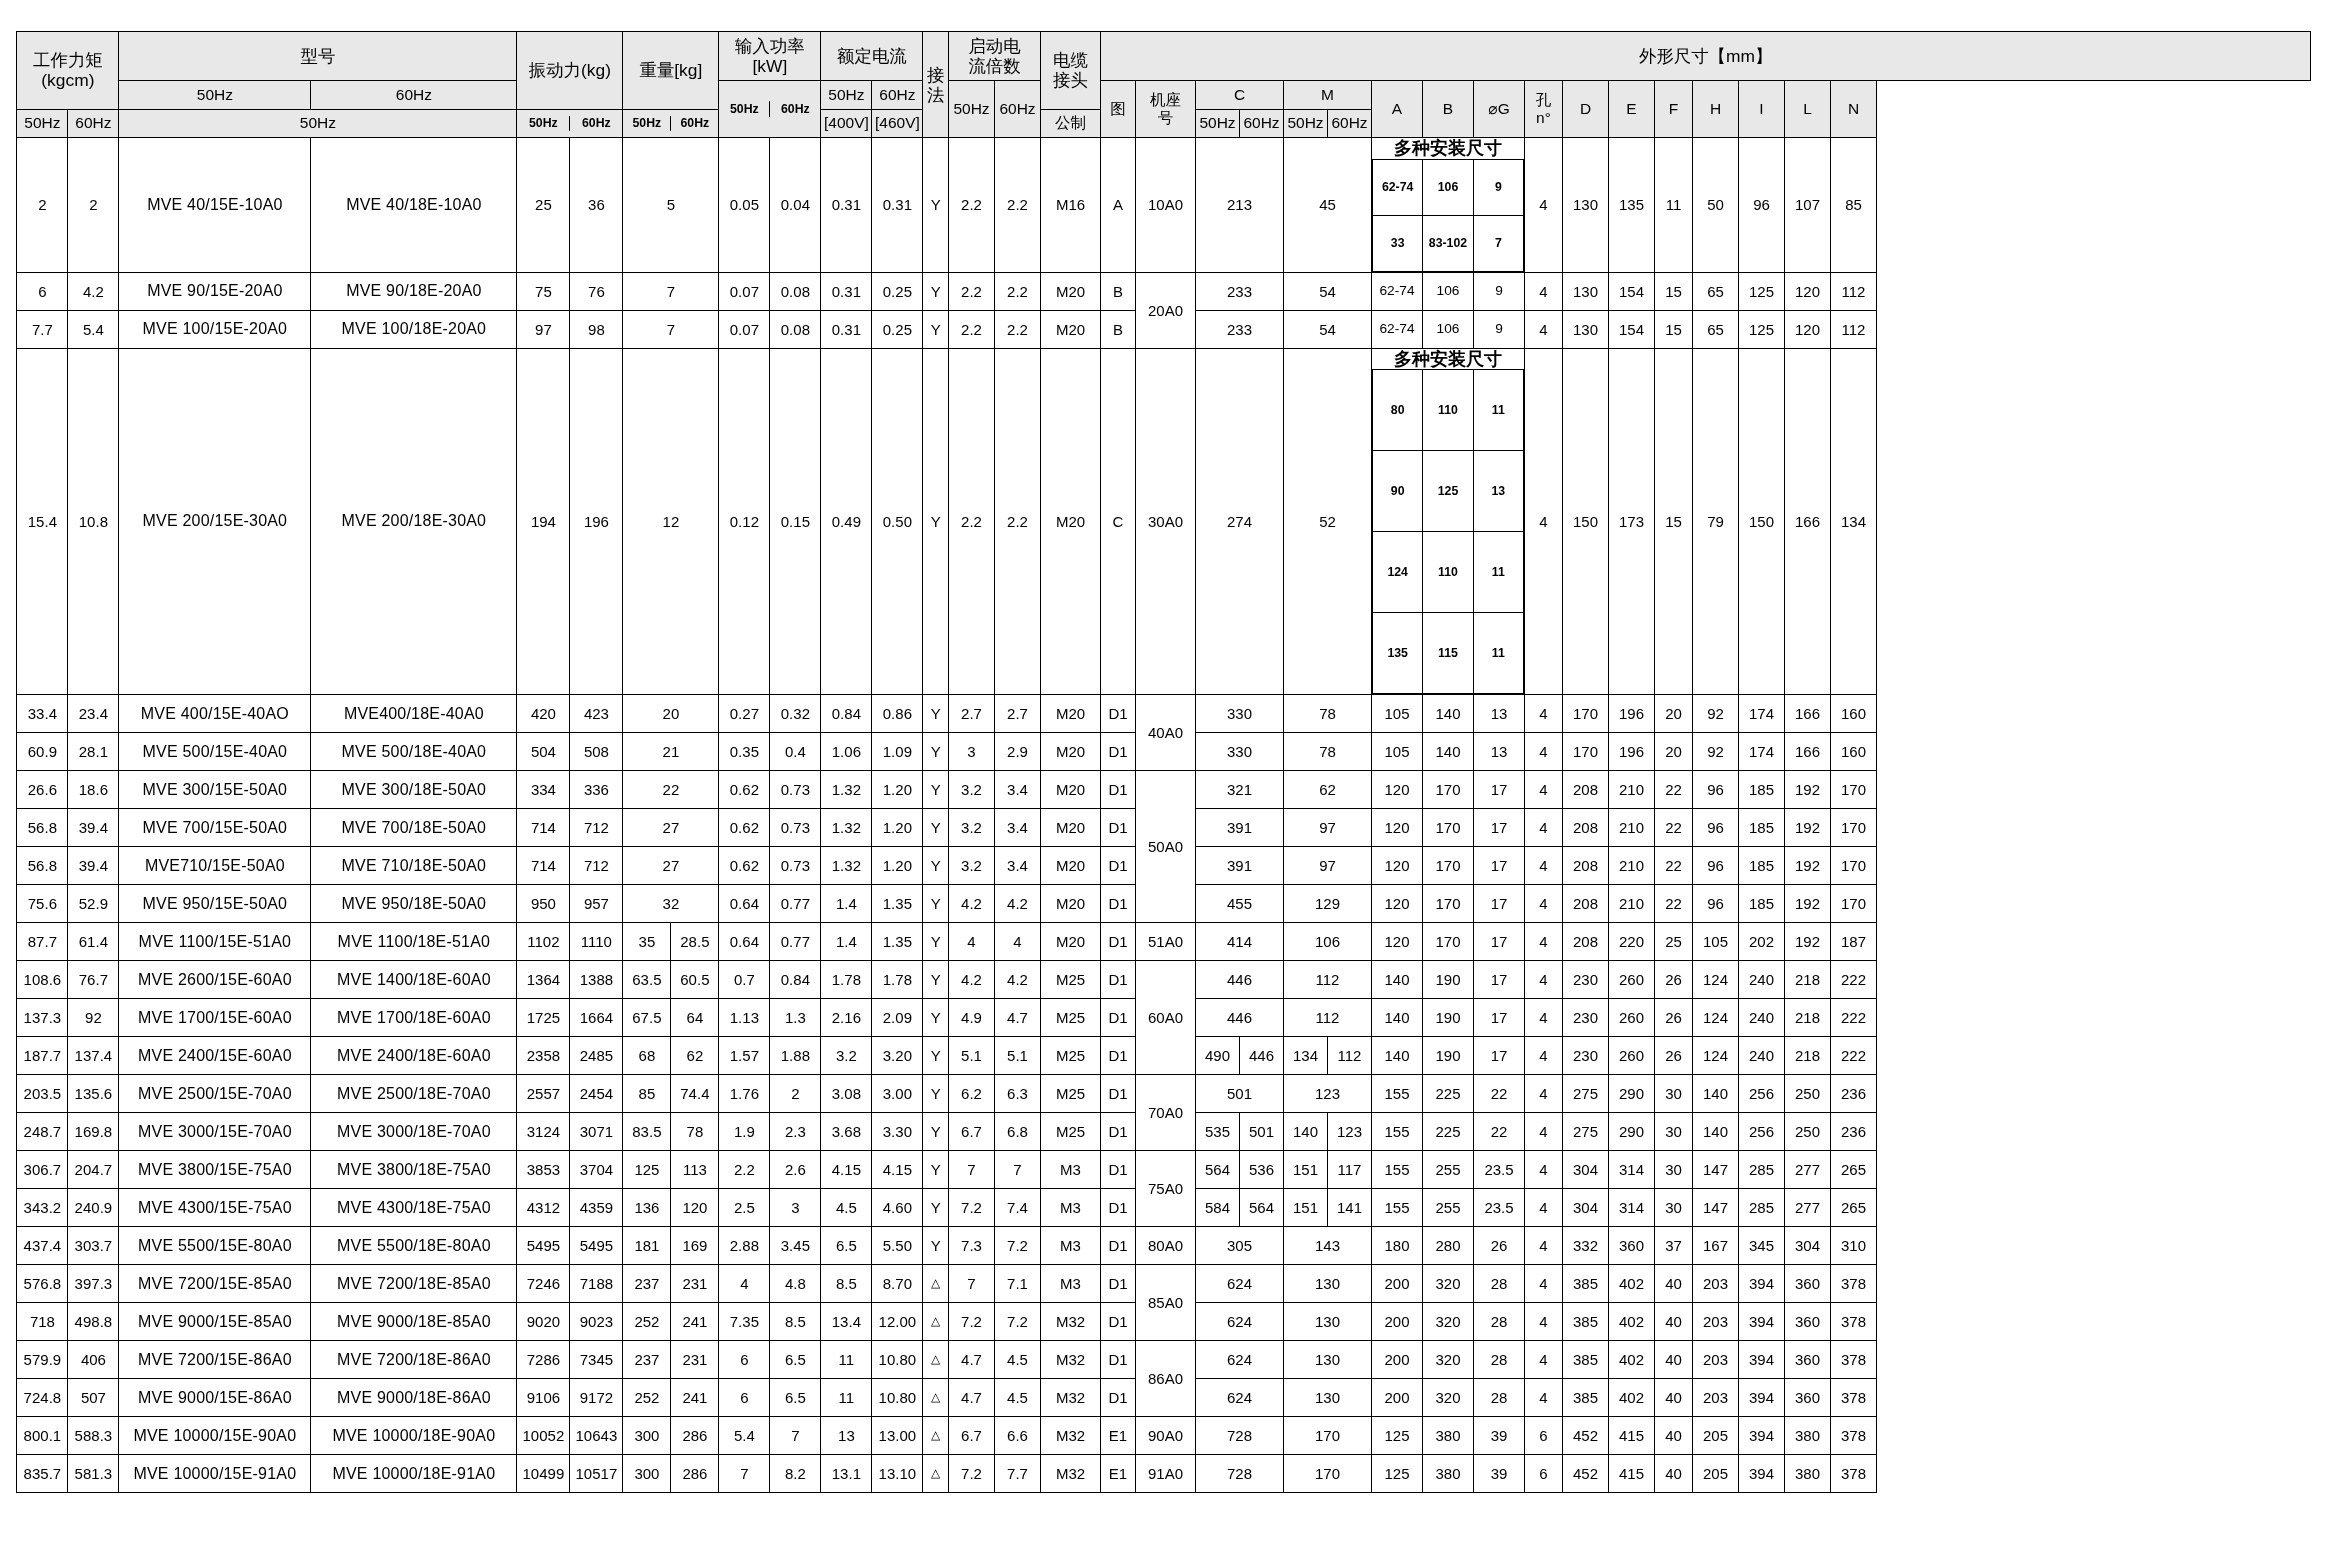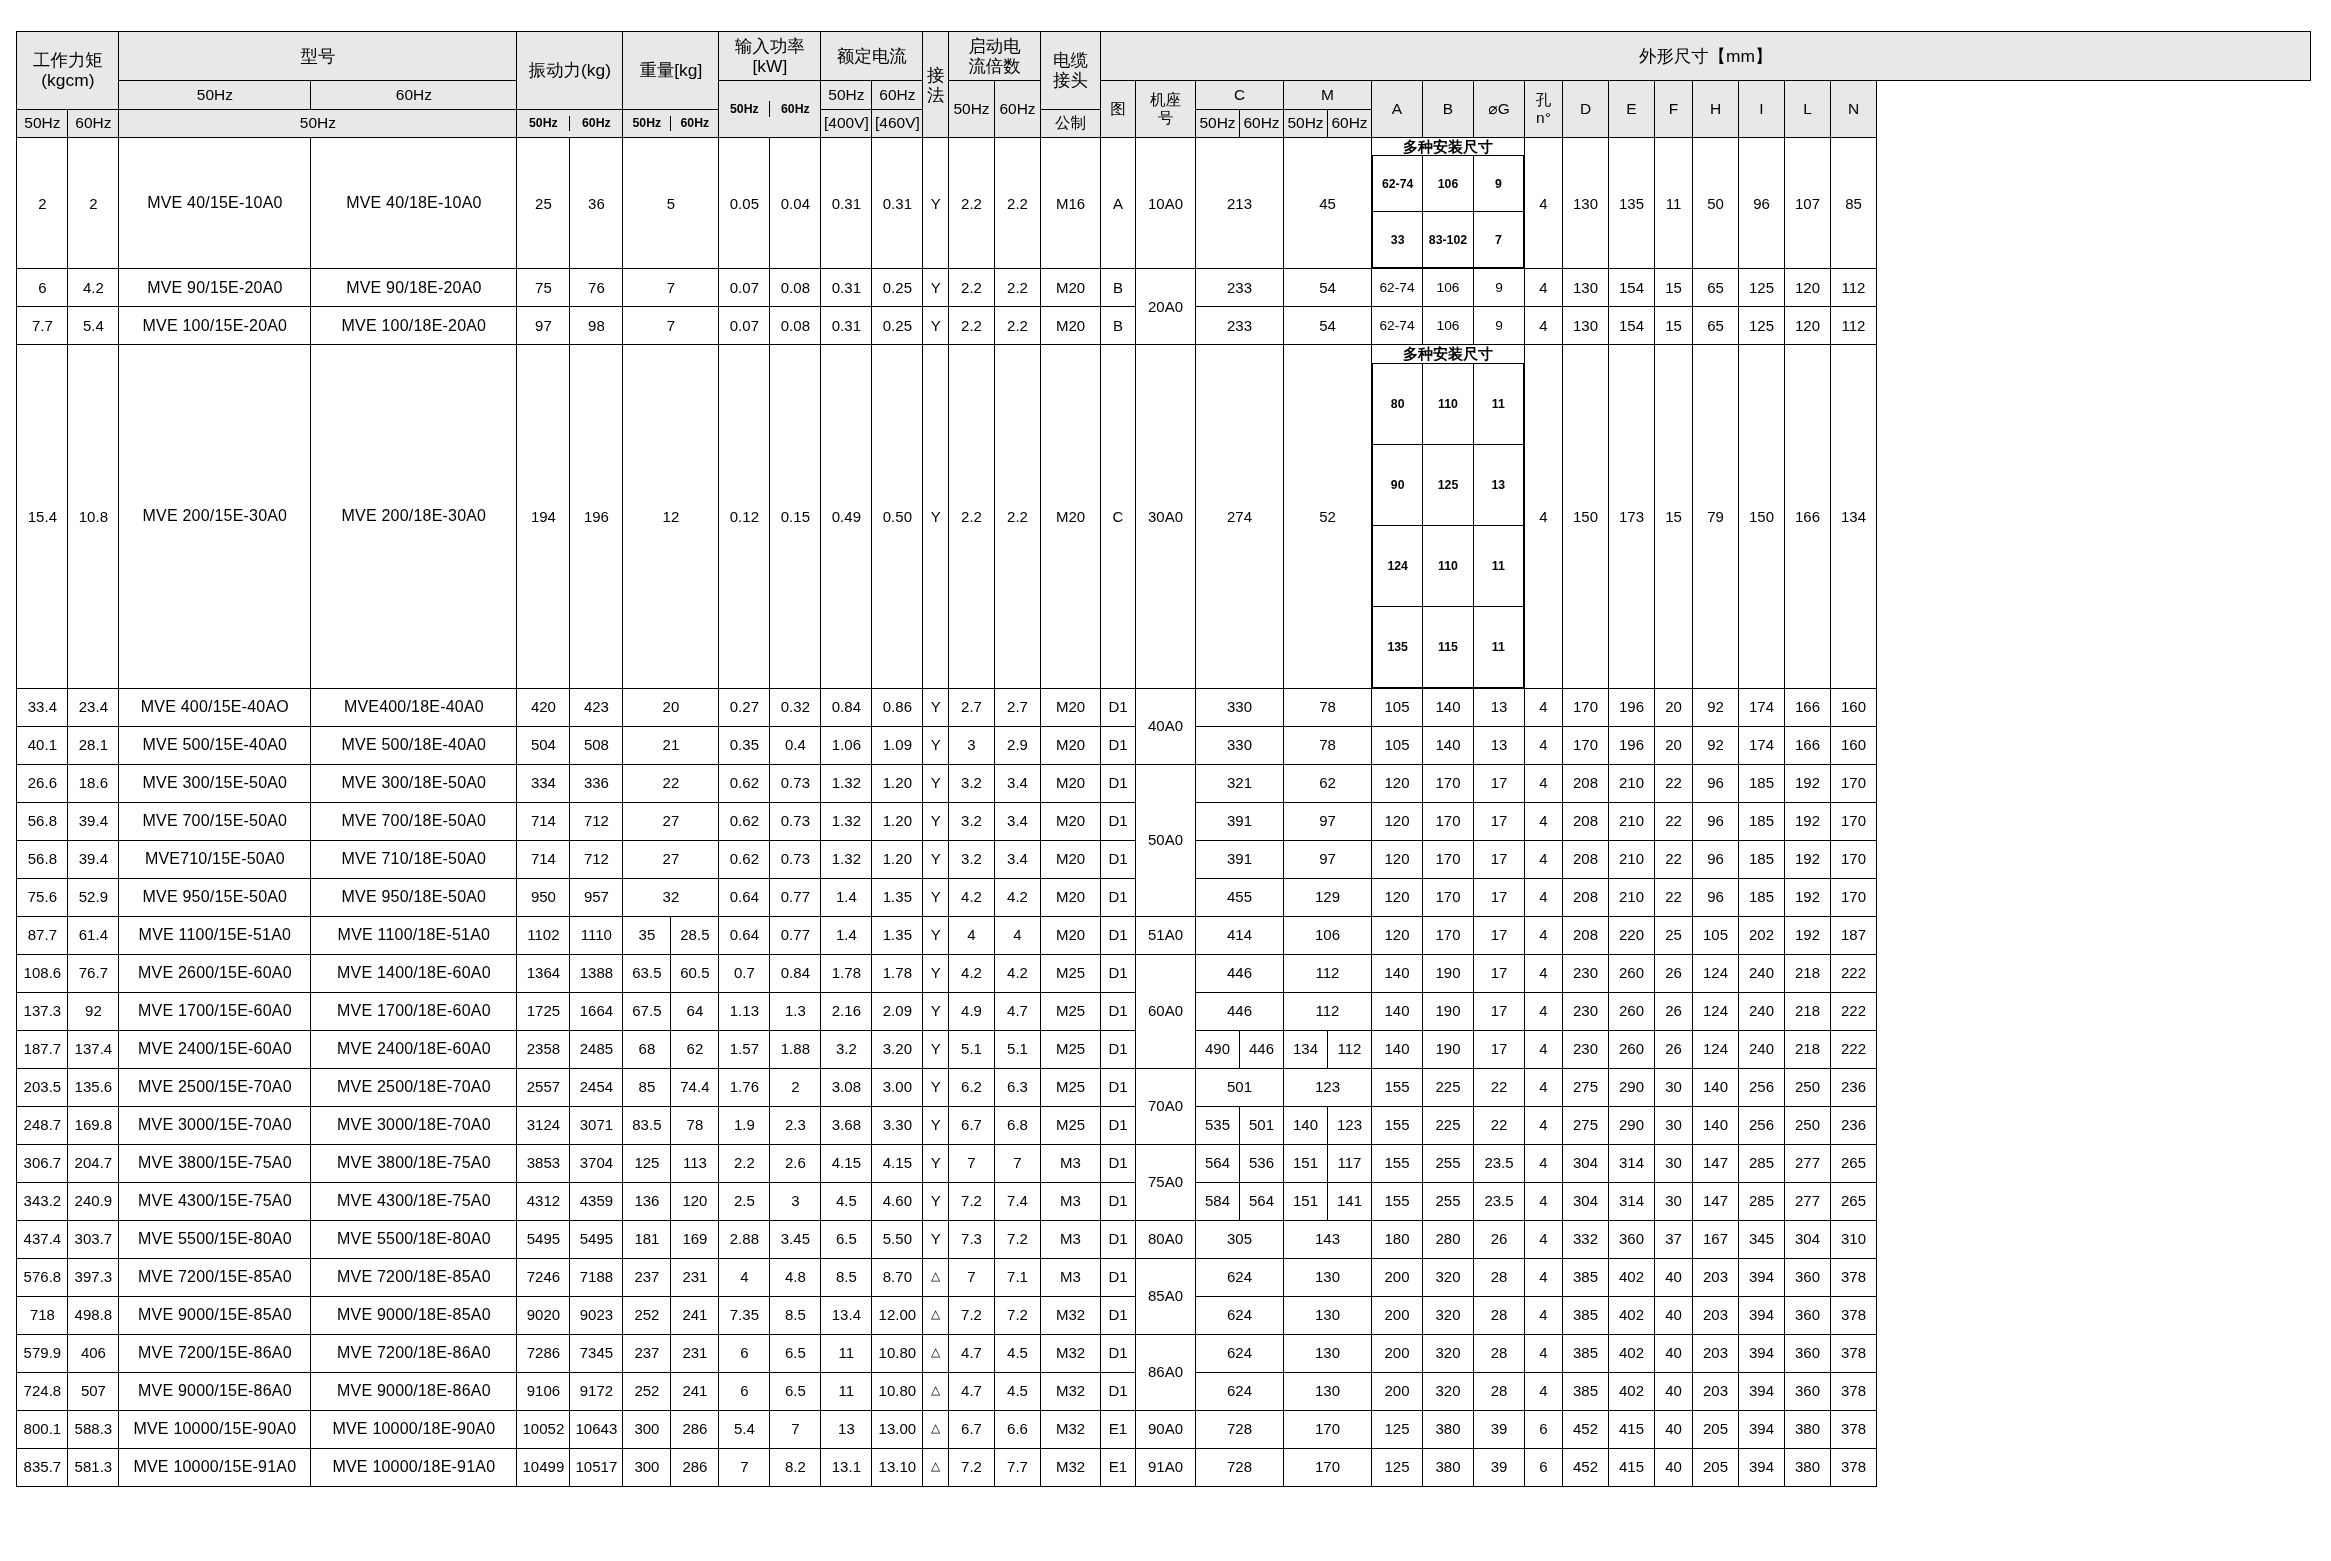--- a/index.html
+++ b/index.html
@@ -73,21 +73,21 @@
   table.inner td {
     border: 0.9px solid #000;
     height: 15.5px;
     padding: 0;
     font-weight: bold;
   }
   table.inner td.title {
     border: none;
     border-bottom: 0.9px solid #000;
     font-weight: bold;
-    font-size: 15px;
+    font-size: 18px;
     height: 16.4px;
   }
   .bold { font-weight: bold; }
   .tri { font-size: 12px; }
 </style>
 </head>
 <body>
 
 <div class="page">
 
@@ -429,21 +429,21 @@
         <td>170</td>
         <td>196</td>
         <td>20</td>
         <td>92</td>
         <td>174</td>
         <td>166</td>
         <td>160</td>
       </tr>
 
       <tr>
-        <td>40.1</td>
+        <td>60.9</td>
         <td>28.1</td>
         <td class="model">MVE 500/15E-40A0</td>
         <td class="model">MVE 500/18E-40A0</td>
         <td>504</td>
         <td>508</td>
         <td colspan="2">21</td>
         <td>0.35</td>
         <td>0.4</td>
         <td>1.06</td>
         <td>1.09</td>

